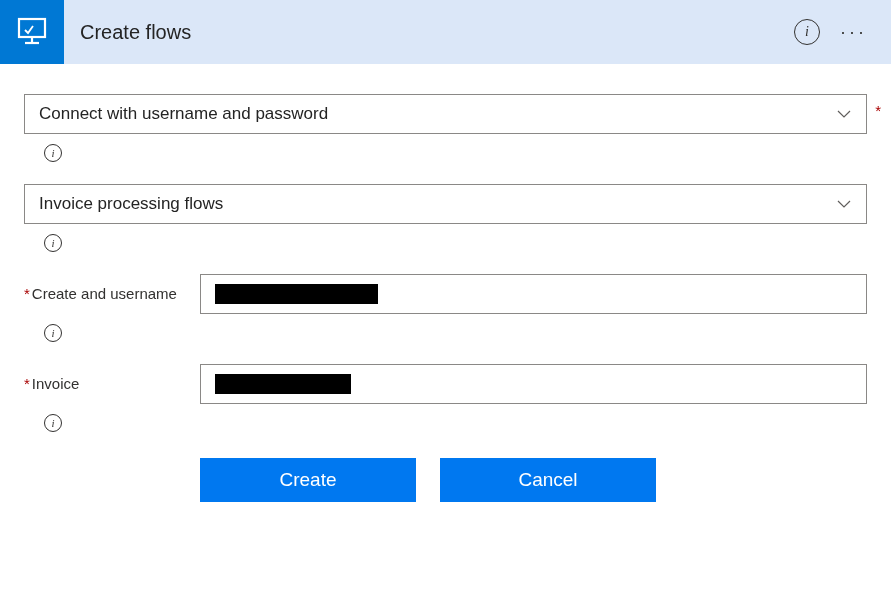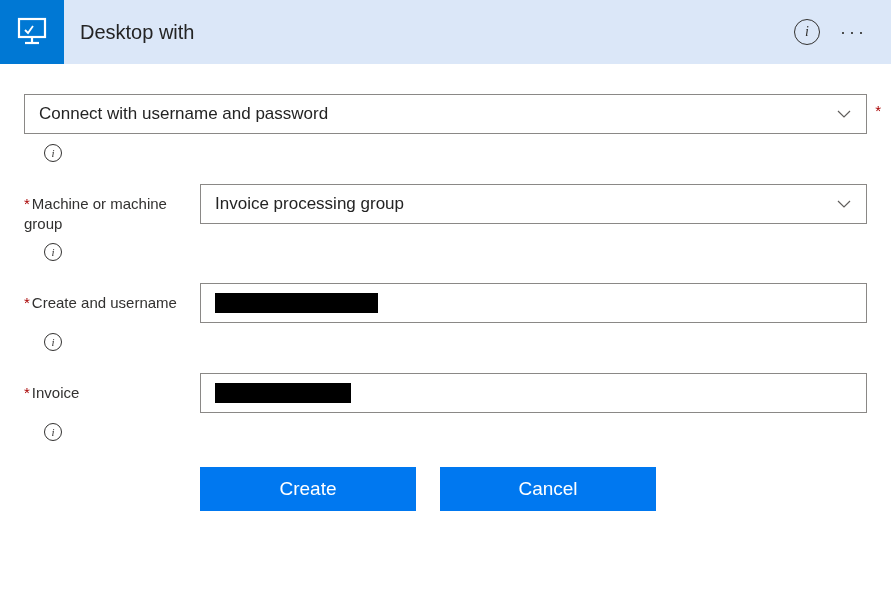--- a/index.html
+++ b/index.html
@@ -155,21 +155,21 @@
 
 <div class="header">
   <div class="header-icon-box">
     <svg width="38" height="38" viewBox="0 0 38 38" fill="none">
       <rect x="6" y="6" width="26" height="18" stroke="#fff" stroke-width="2.2" fill="none"></rect>
       <line x1="12" y1="30" x2="26" y2="30" stroke="#fff" stroke-width="2.2"></line>
       <line x1="19" y1="24" x2="19" y2="30" stroke="#fff" stroke-width="2.2"></line>
       <path d="M12 17 L15 20 L20 13" stroke="#fff" stroke-width="1.8" fill="none"></path>
     </svg>
   </div>
-  <div class="header-title">Desktop with</div>
+  <div class="header-title">Create flows</div>
   <div class="header-right">
     <span class="info-circle">i</span>
     <span class="ellipsis">···</span>
   </div>
 </div>
 
 <div class="form-area">
 
   <div class="form-row">
     <div class="input-col">
@@ -178,24 +178,23 @@
         <svg class="chevron" width="16" height="16" viewBox="0 0 16 16">
             <path d="M2 5 L8 11 L14 5" stroke="#605e5c" stroke-width="1.2" fill="none"></path>
           </svg>
       </div>
       <span class="trailing-req">*</span>
     </div>
   </div>
   <div class="info-row"><span class="info-small">i</span></div>
 
   <div class="form-row">
-    <div class="label-col"><span class="req">*</span><span>Machine or machine group</span></div>
     <div class="input-col">
       <div class="select-box">
-        <span>Invoice processing group</span>
+        <span>Invoice processing flows</span>
         <svg class="chevron" width="16" height="16" viewBox="0 0 16 16">
             <path d="M2 5 L8 11 L14 5" stroke="#605e5c" stroke-width="1.2" fill="none"></path>
           </svg>
       </div>
     </div>
   </div>
   <div class="info-row"><span class="info-small">i</span></div>
 
   <div class="form-row">
     <div class="label-col"><span class="req">*</span><span>Create and username</span></div>

